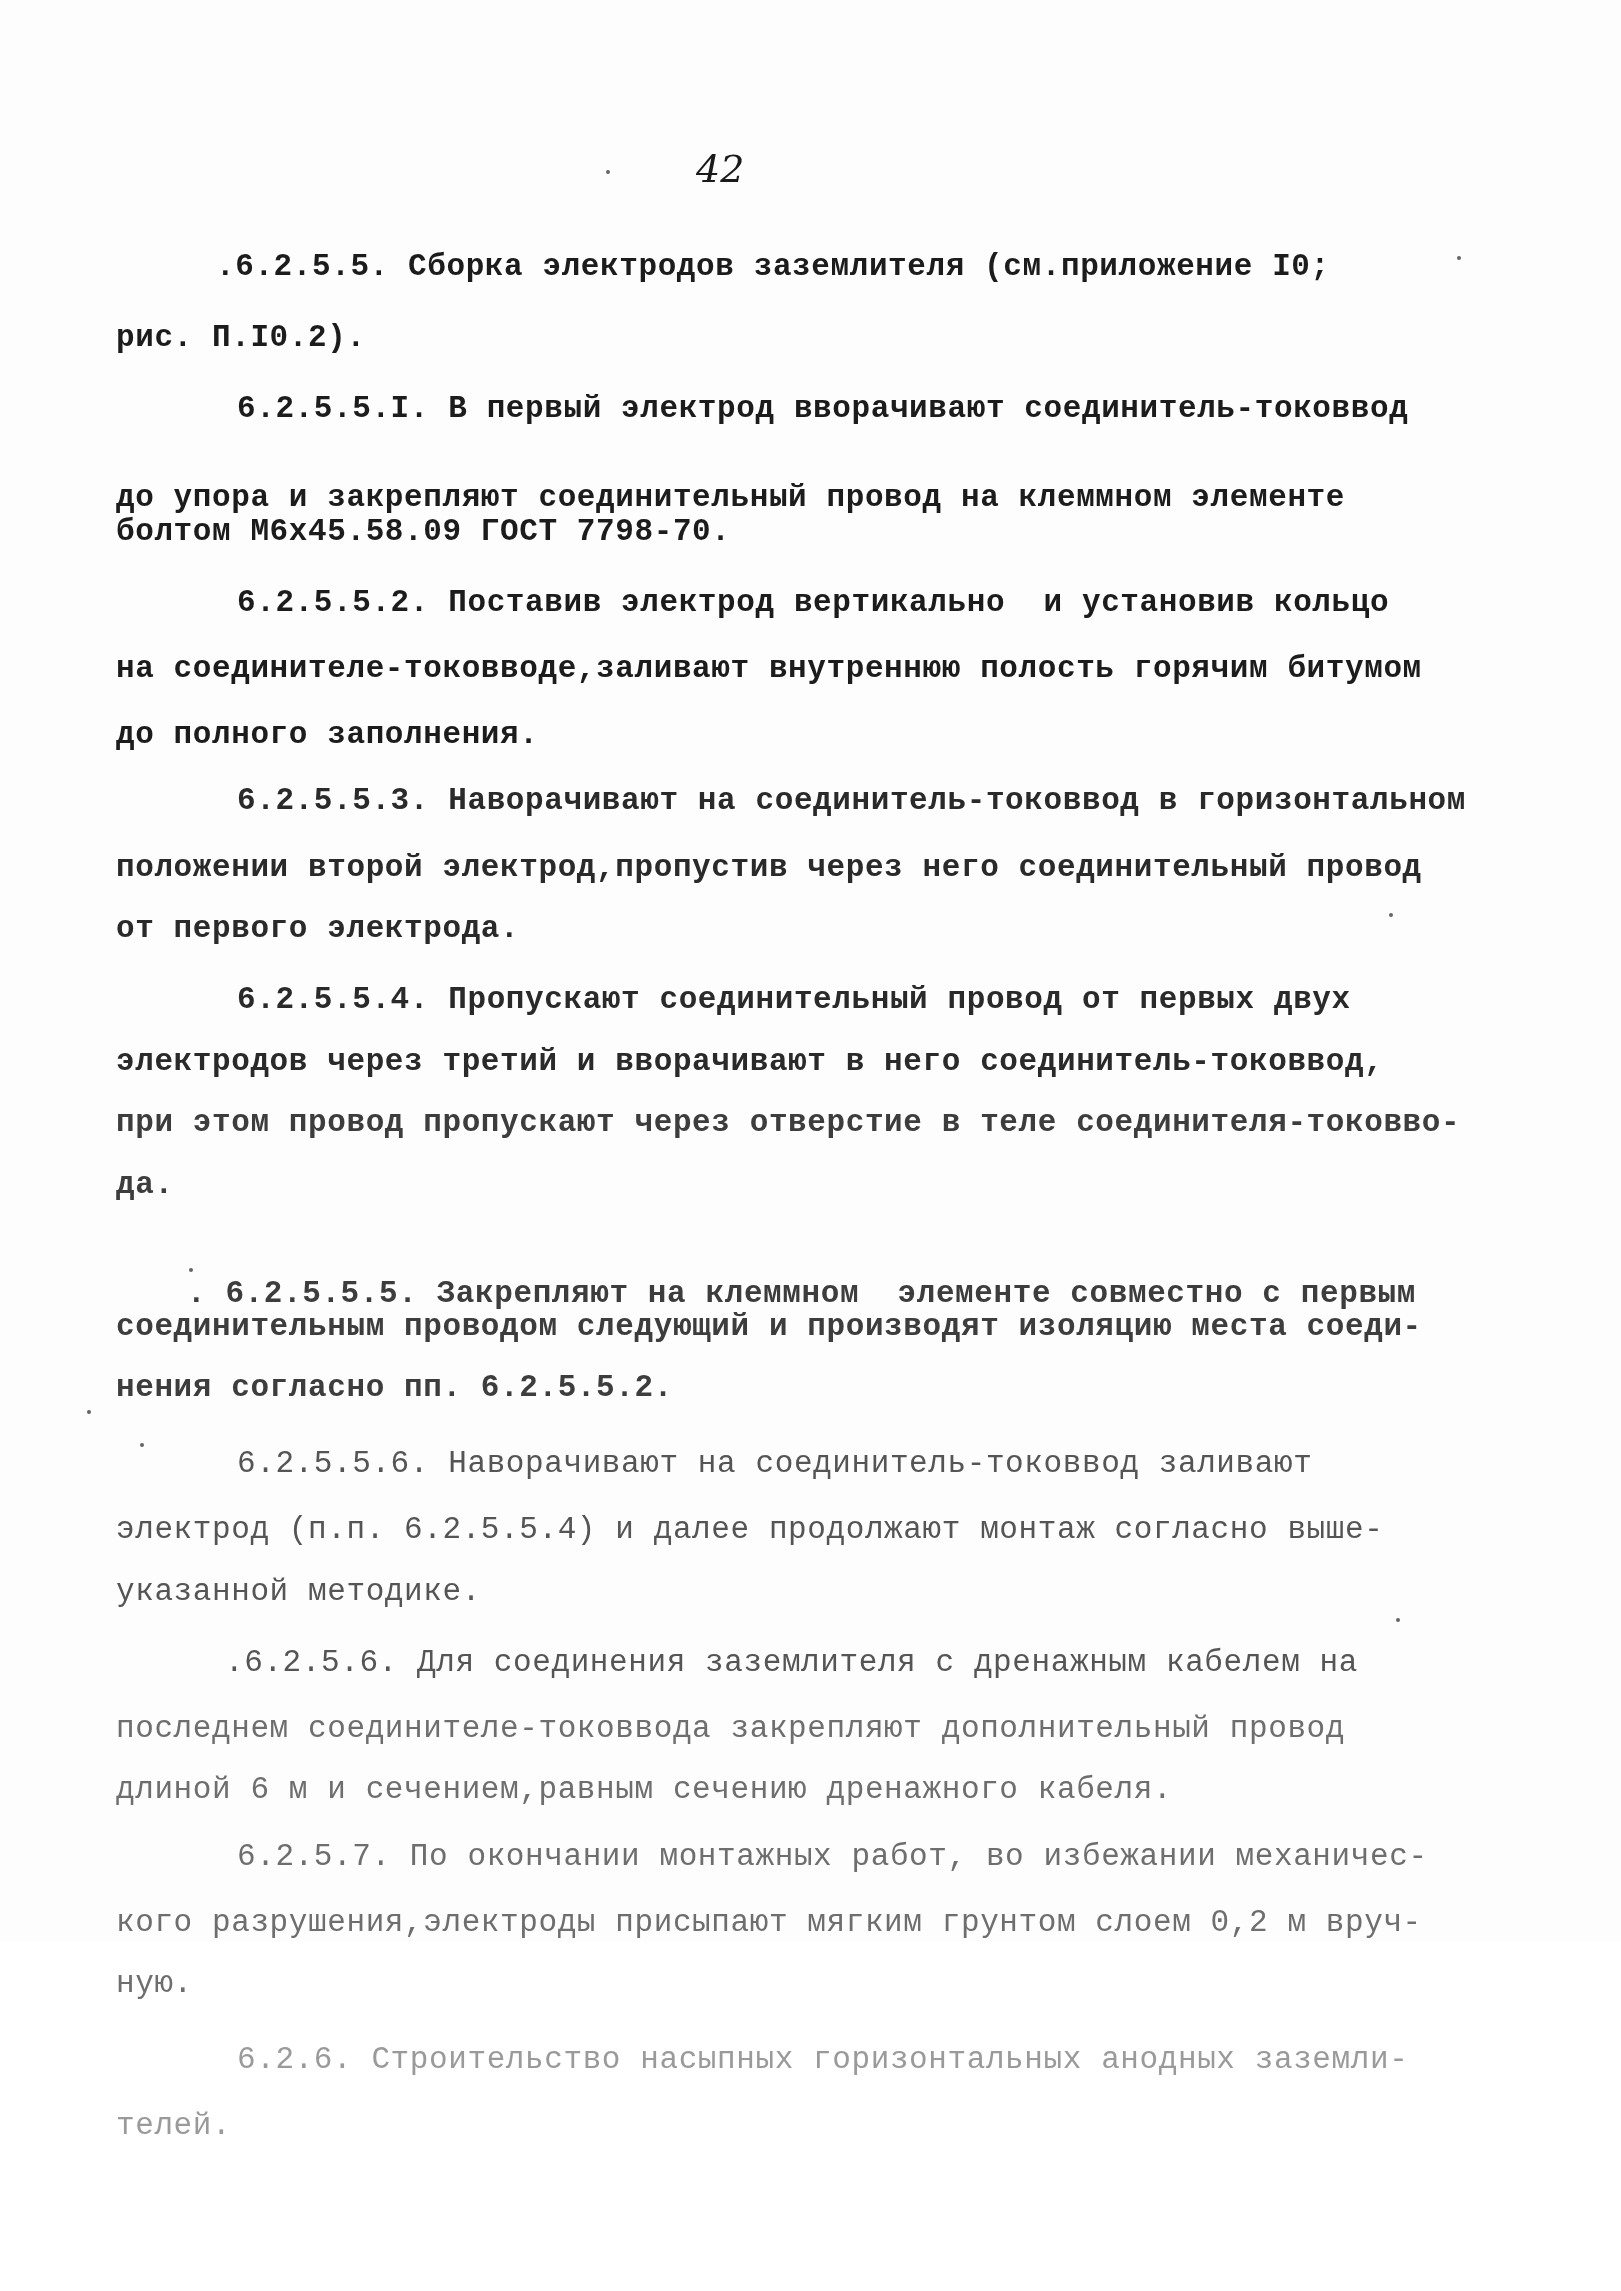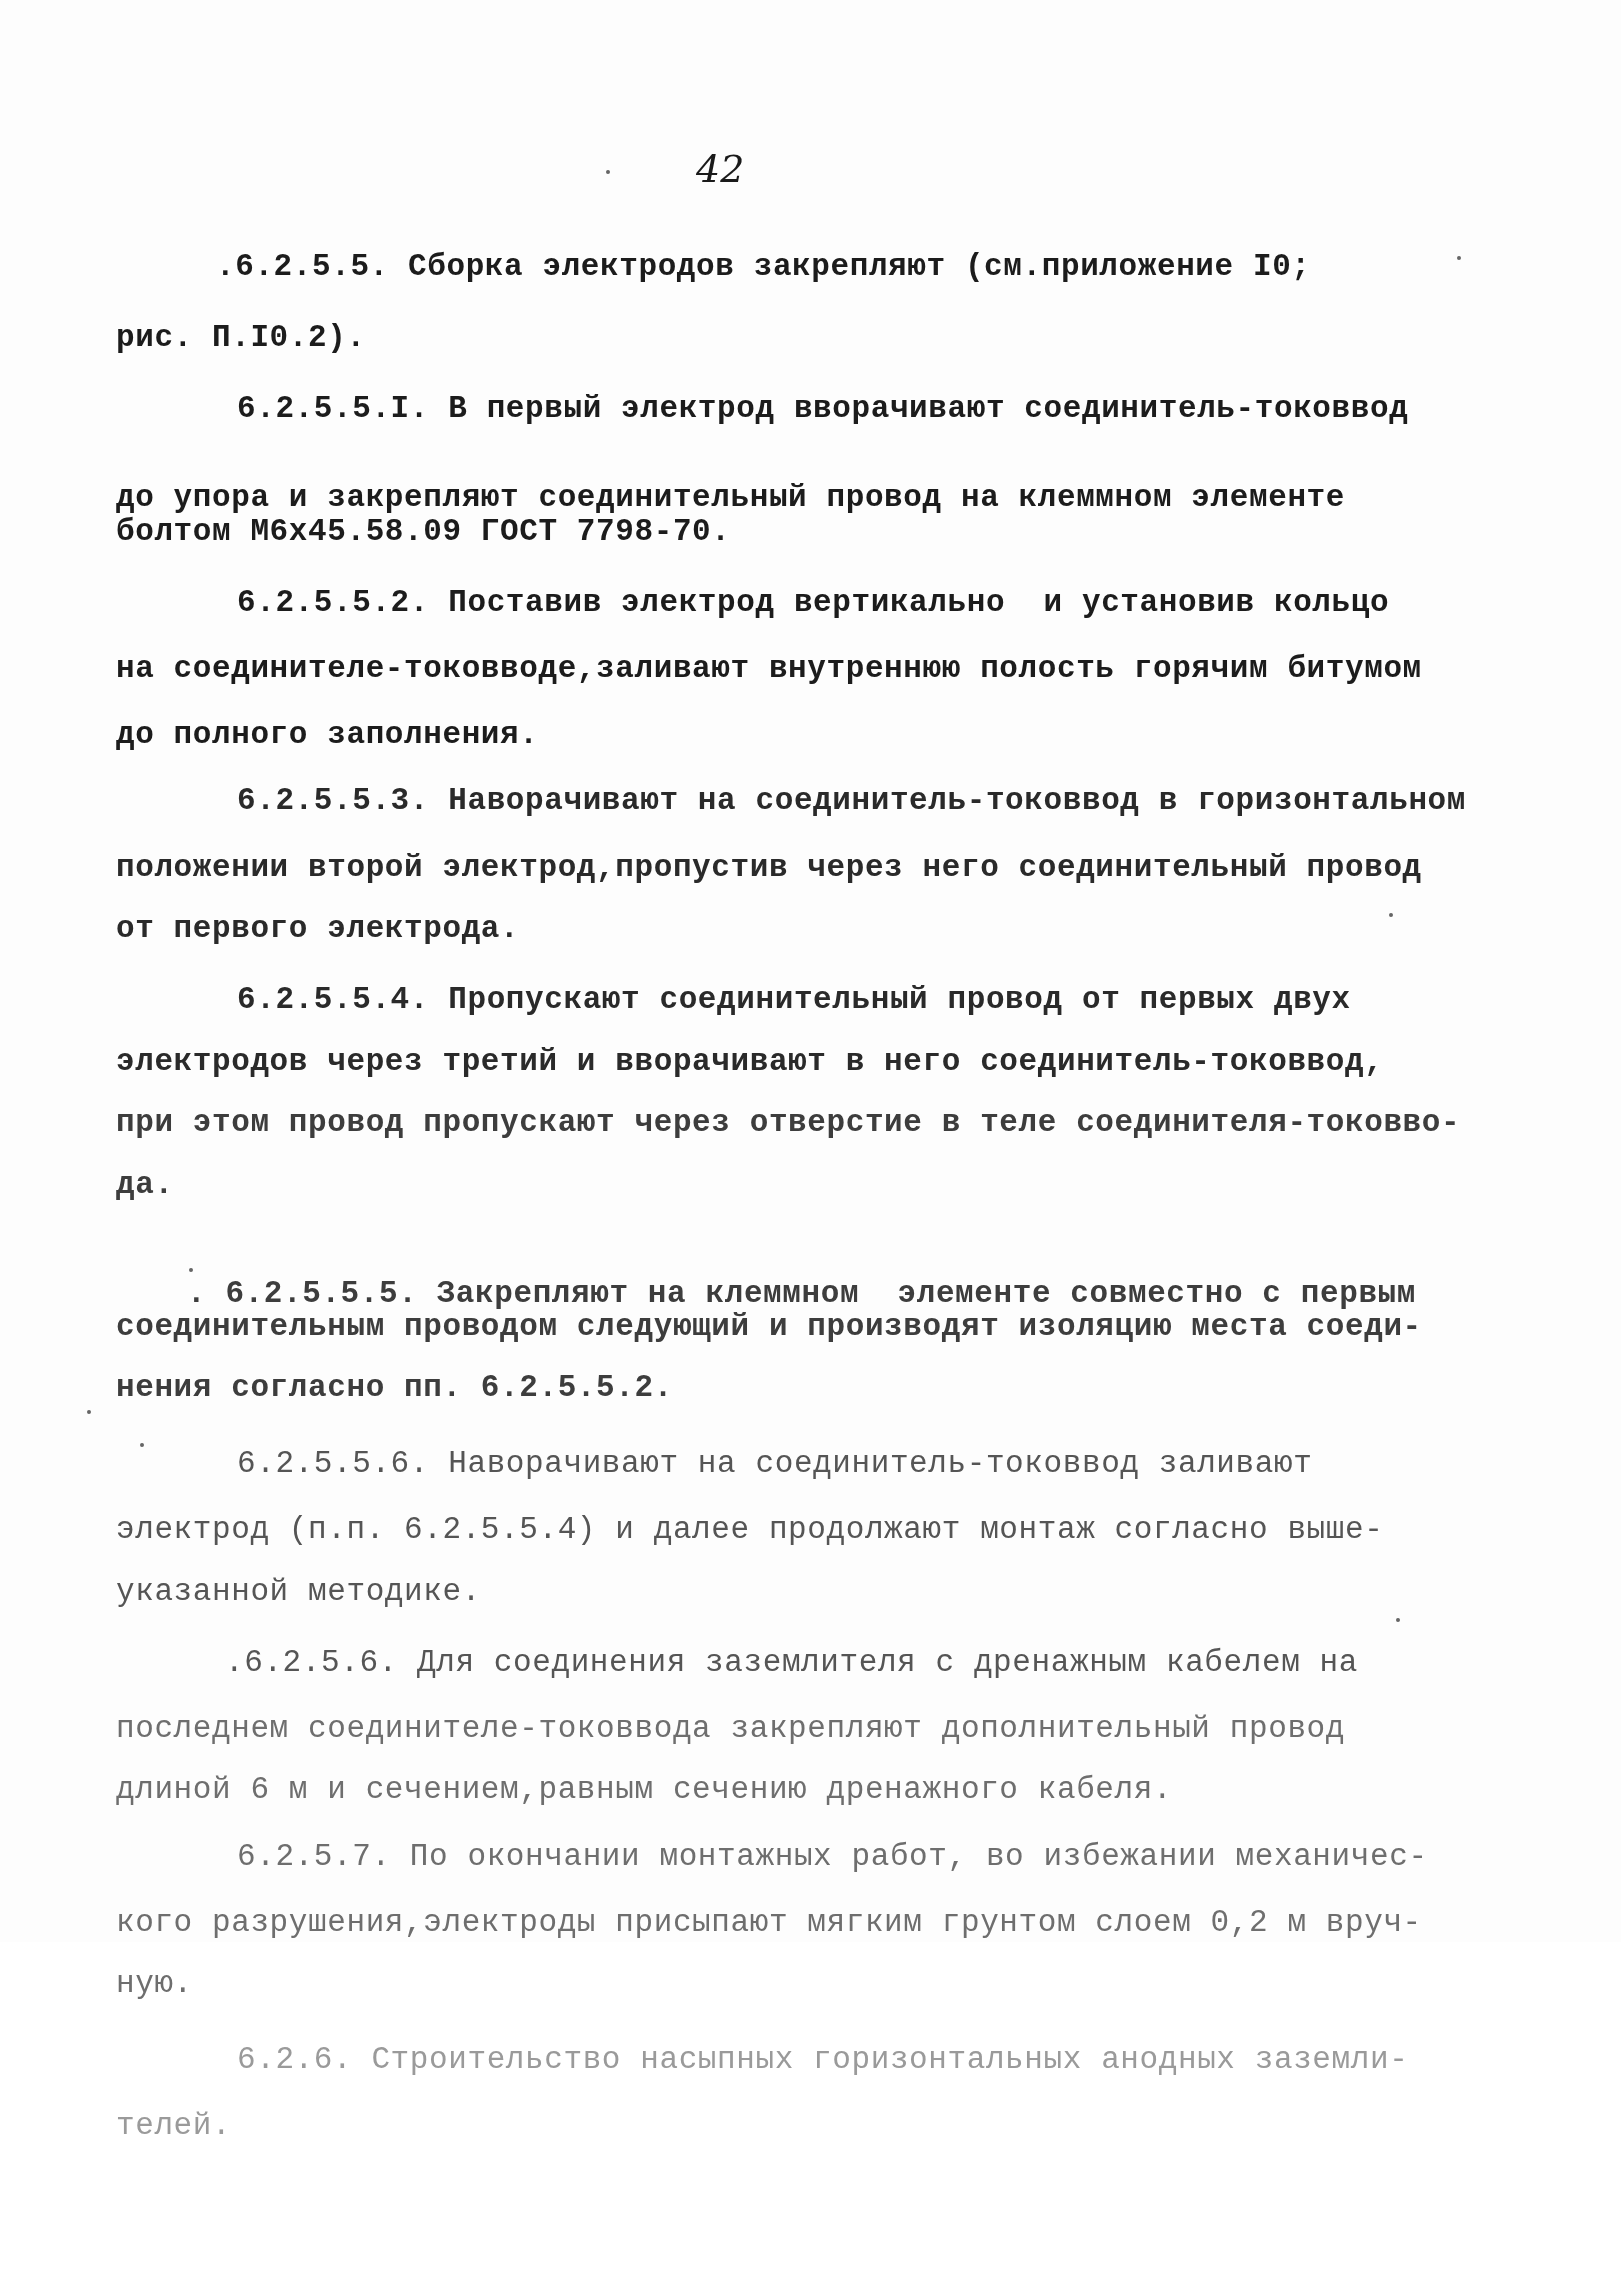--- a/index.html
+++ b/index.html
@@ -55,21 +55,21 @@
     }
   </style>
 </head>
 <body>
 
 <div class="page">
 
   <div class="page-number">42</div>
 
   <div>
-    <div class="line indent tone-1" style="left:216px; top:251px;">.6.2.5.5. Сборка электродов закрепляют (см.приложение I0;</div>
+    <div class="line indent tone-1" style="left:216px; top:251px;">.6.2.5.5. Сборка электродов заземлителя (см.приложение I0;</div>
     <div class="line flush tone-1" style="top:322px;">рис. П.I0.2).</div>
   </div>
 
   <div>
     <div class="line indent tone-1" style="top:393px;">6.2.5.5.I. В первый электрод вворачивают соединитель-токоввод</div>
     <div class="line flush tone-1" style="top:454px;margin-top:28px;">до упора и закрепляют соединительный провод на клеммном элементе</div>
     <div class="line flush tone-1" style="top:516px;">болтом М6х45.58.09 ГОСТ 7798-70.</div>
   </div>
 
   <div>

